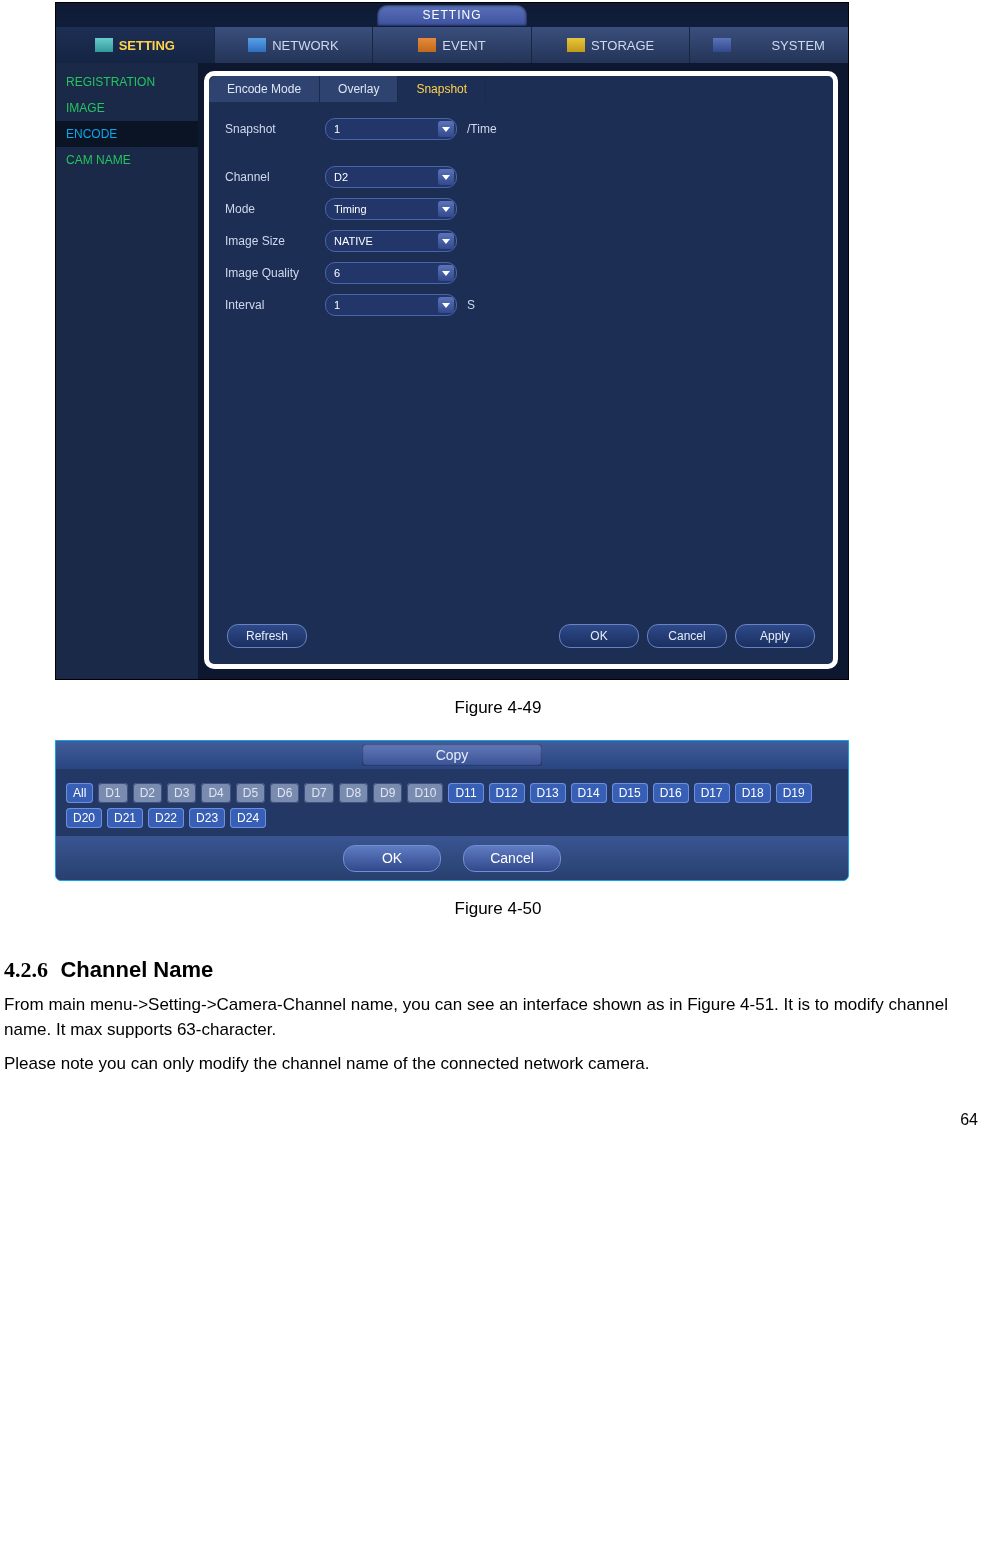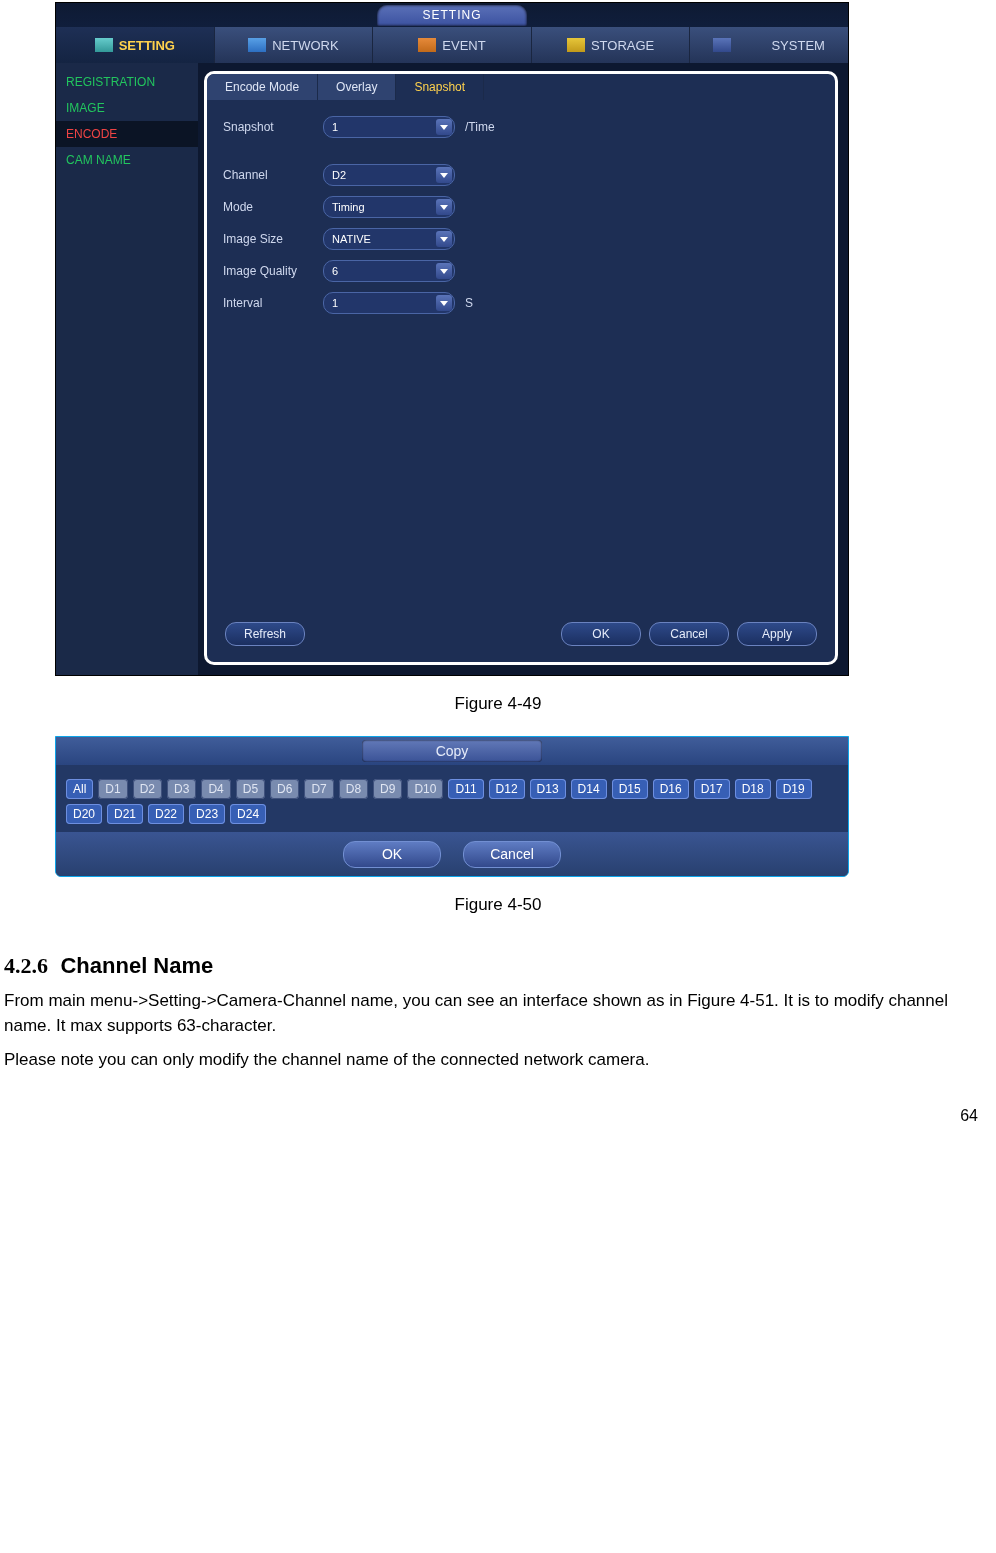--- a/index.html
+++ b/index.html
@@ -16,24 +16,24 @@
   .navbtn{flex:1;display:flex;align-items:center;justify-content:center;gap:6px;
     font-size:13px;color:#cfd8ee;border-right:1px solid #1a2640;cursor:pointer;
     background:linear-gradient(#3a4f7c,#243458);}
   .navbtn:last-child{border-right:none;gap:40px;}
   .navbtn.active{background:linear-gradient(#1e2f55,#142442);color:#ffd24d;font-weight:bold;}
   .nav-ico{width:18px;height:14px;display:inline-block;}
 
   .body1{display:flex;min-height:540px;}
   .sidemenu{width:142px;background:#1a2948;padding-top:6px;}
   .sideitem{padding:6px 10px;font-size:12px;color:#22c55e;cursor:pointer;}
-  .sideitem.active{background:#0b1425;color:#ef4444;}
+  .sideitem.active{background:#0b1425;color:#0ea5e9;}
 
   .mainarea{flex:1;position:relative;}
-  .mainpanel{margin:8px 10px 10px 6px;border:3px solid #ffffff;border-radius:10px;
+  .mainpanel{margin:8px 10px 10px 6px;border:5px solid #ffffff;border-radius:10px;
     background:#1d2e54;min-height:520px;position:relative;padding:8px 12px 60px 12px;}
   .tabrow{display:flex;gap:0;margin:-8px -12px 16px -12px;}
   .tab{padding:6px 18px;font-size:12px;color:#dfe6f6;background:#2f4370;border-right:1px solid #1b2a4a;
     cursor:pointer;}
   .tab:first-child{border-top-left-radius:8px;}
   .tab.active{color:#ffd24d;background:#1d2e54;}
 
   .formrow{display:flex;align-items:center;margin:10px 0 0 4px;font-size:12px;color:#cfd8ee;}
   .flabel{width:100px;}
   .select{width:104px;height:20px;border:1px solid #4a65a5;border-radius:10px;

